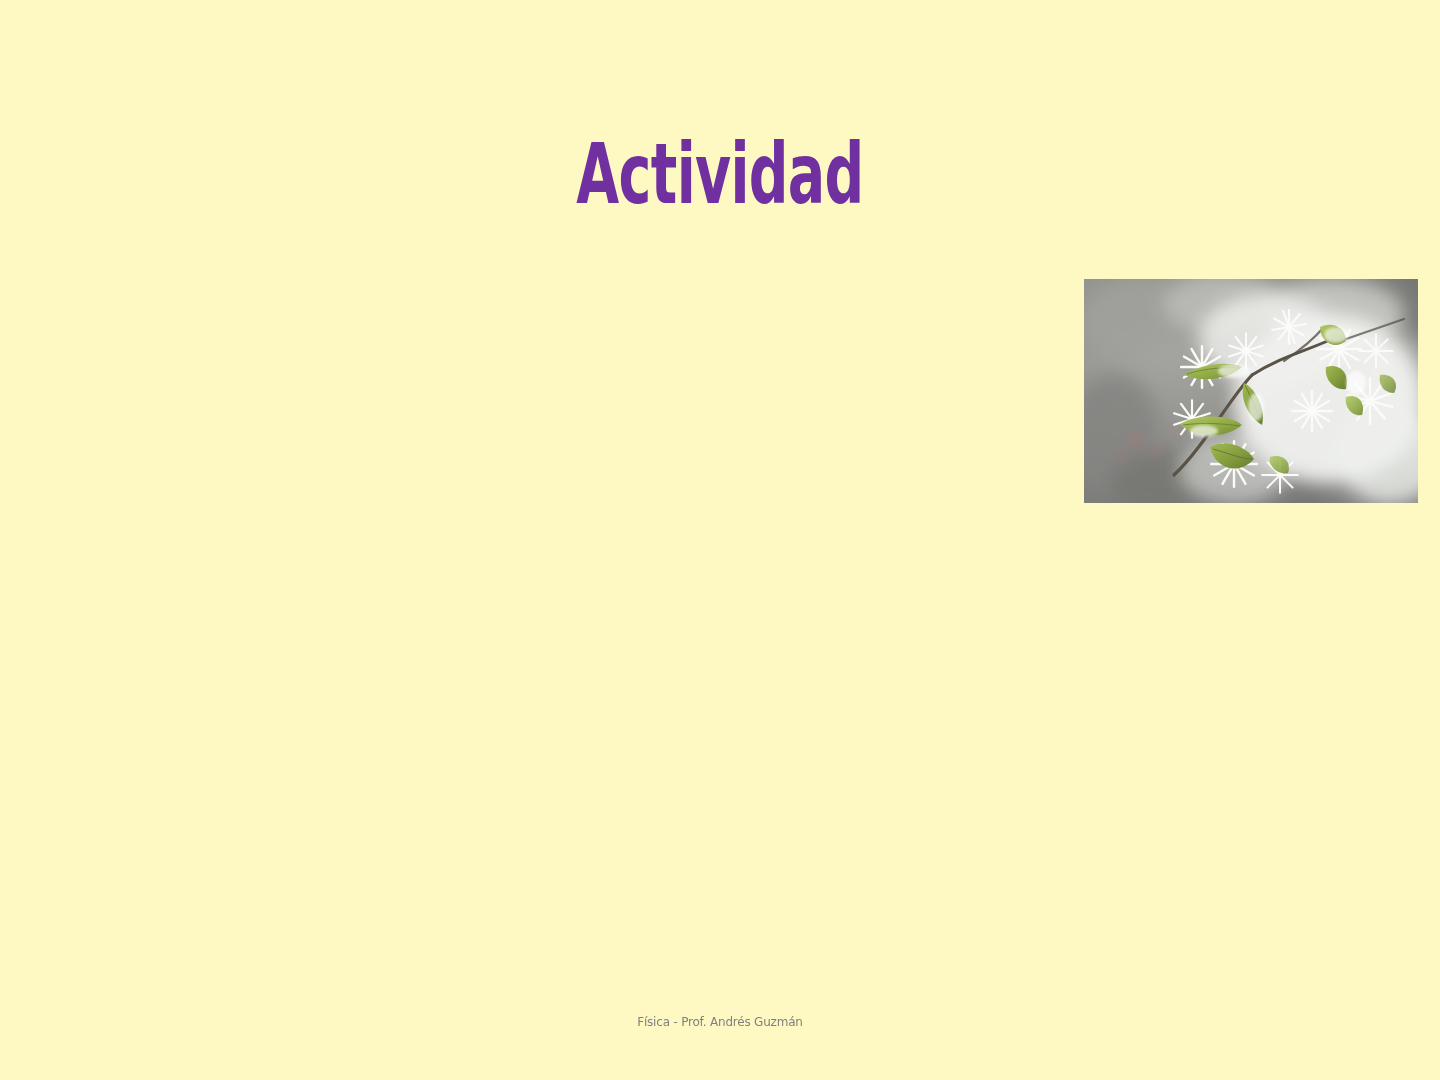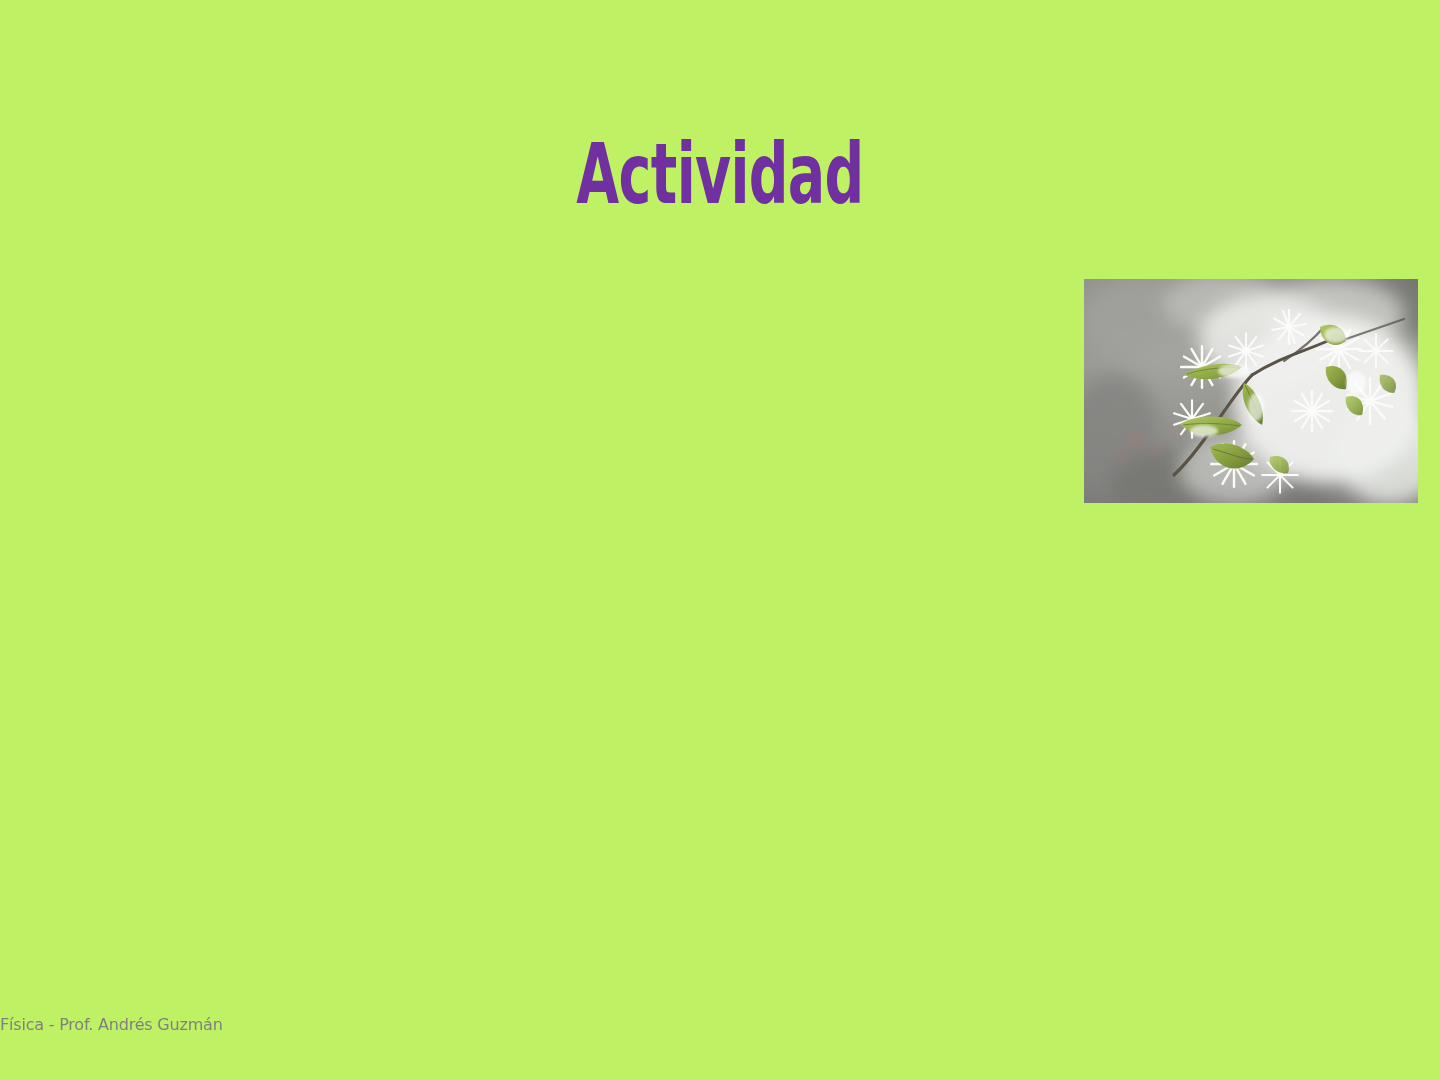--- a/index.html
+++ b/index.html
@@ -11,21 +11,21 @@
     width: 1440px;
     height: 1080px;
     position: relative;
     overflow: hidden;
     font-family: "Liberation Sans", sans-serif;
   }
 
   .slide {
     position: absolute;
     inset: 0;
-    background: #bef264;
+    background: #fef9c3;
   }
 
   
   .title {
     position: absolute;
     left: 0;
     right: 0;
     top: 74px;
     text-align: center;
     color: #7030A0;
@@ -71,24 +71,24 @@
     background: #8d8d8a;
   }
   .photo svg { display: block; width: 100%; height: 100%; }
 
   
   .footer {
     position: absolute;
     left: 0;
     right: 0;
     top: 1015px;
-    text-align: left;
+    text-align: center;
     color: #808080;
     font-family: "DejaVu Sans", sans-serif;
-    font-size: 16px;
+    font-size: 12px;
     letter-spacing: -0.2px;
   }
 </style>
 </head>
 <body>
 
 <div class="slide">
 
   <h1 class="title">Actividad</h1>
 

